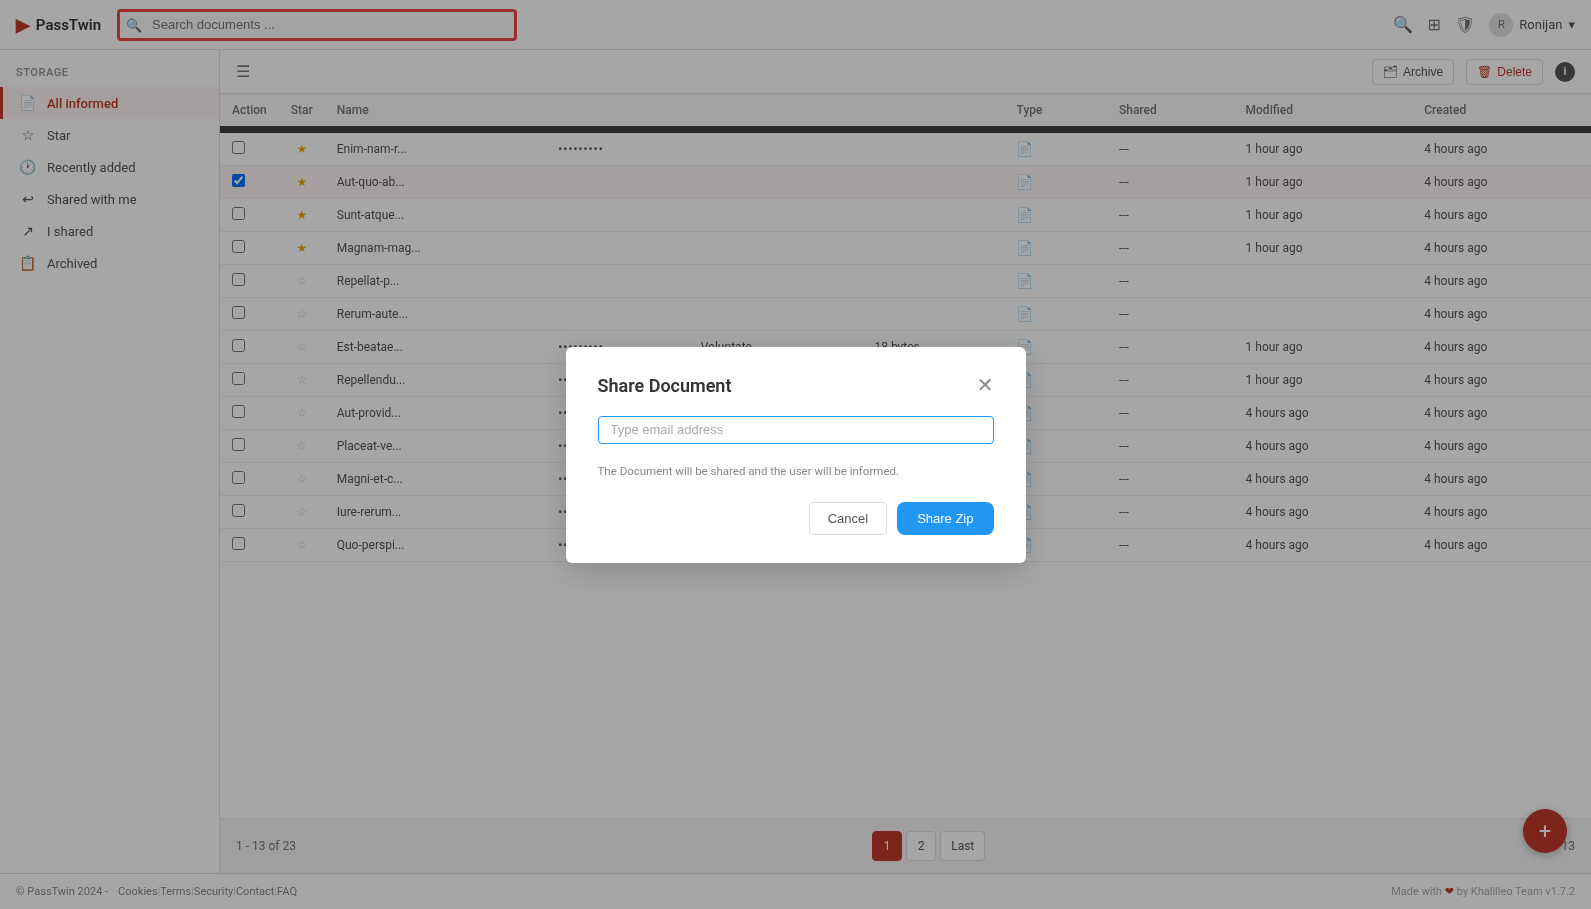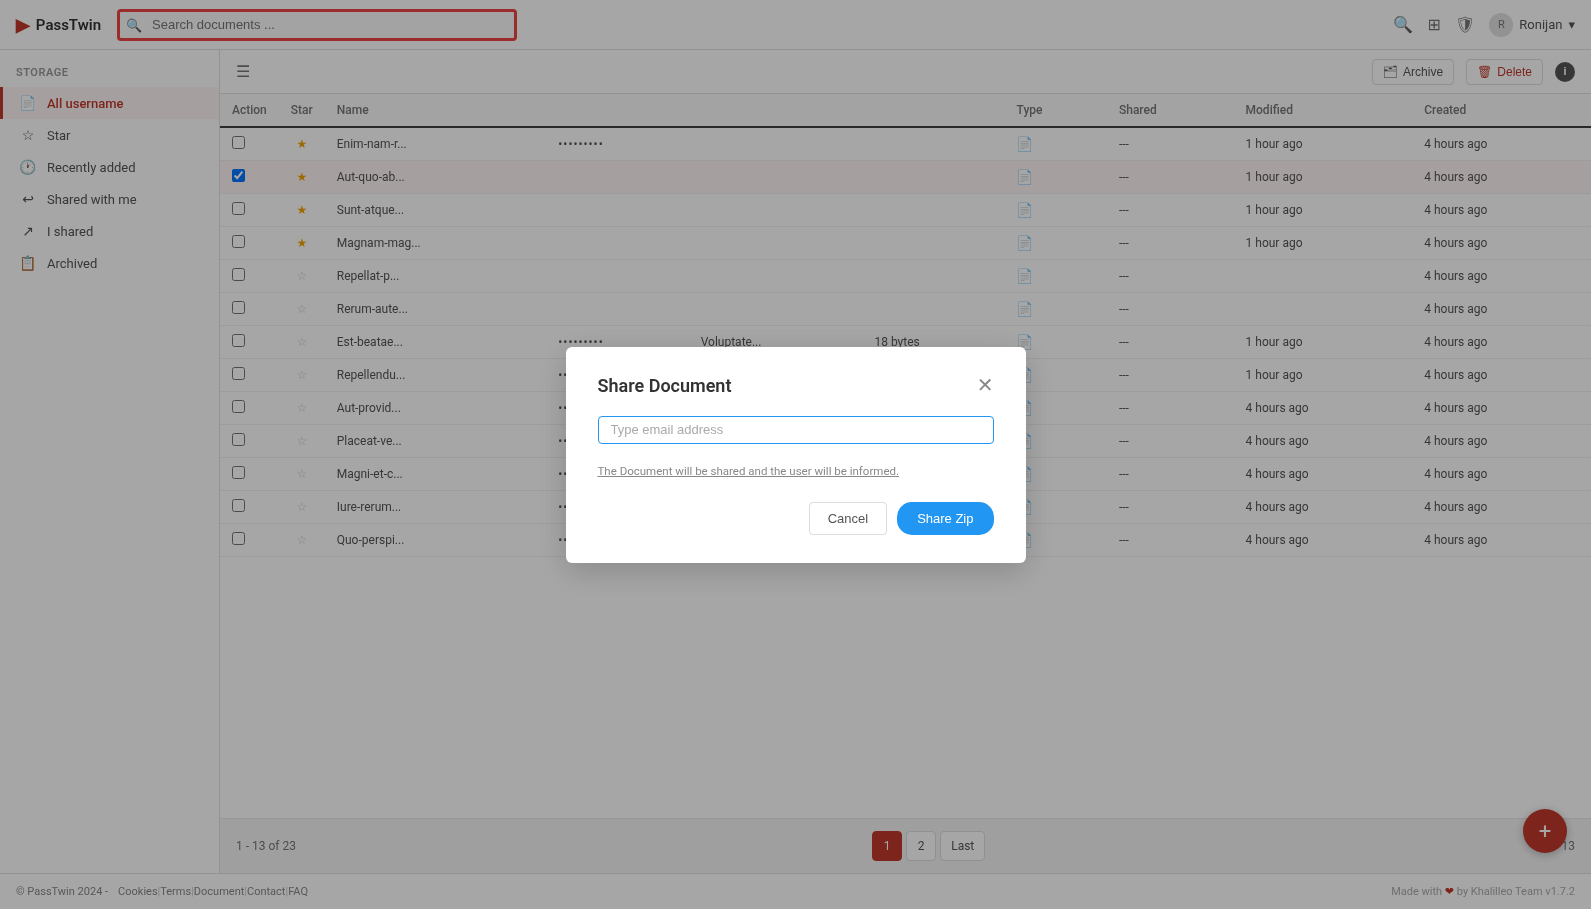--- a/index.html
+++ b/index.html
@@ -33,21 +33,21 @@
     .sidebar-item .sico { font-size: 14px; width: 18px; text-align: center; }
 
     
     .toolbar-btn { display: flex; align-items: center; gap: 5px; padding: 5px 10px; border: 1px solid #ddd; border-radius: 4px; background: #fff; cursor: pointer; font-size: 12px; color: #555; }
     .toolbar-btn.danger { color: #c0392b; }
     .toolbar-spacer { flex: 1; }
     .toolbar-menu-icon { color: #777; font-size: 16px; cursor: pointer; margin-right: 8px; }
 
     
     table { width: 100%; border-collapse: collapse; font-size: 12px; }
-    thead th { padding: 9px 12px; text-align: left; color: #777; font-weight: 500; border-bottom: 2px solid #404040; white-space: nowrap; background: #fafafa; }
+    thead th { padding: 9px 12px; text-align: left; color: #777; font-weight: 500; border-bottom: 7px solid #404040; white-space: nowrap; background: #fafafa; }
     tbody tr { border-bottom: 1px solid #f0f0f0; }
     tbody tr.selected-row { background: #fff5f5; }
     tbody td { padding: 8px 12px; color: #555; vertical-align: middle; }
     .checkbox-cell { width: 36px; }
     .star-cell { width: 36px; text-align: center; }
     .star-filled { color: #f0a500; }
     .star-empty { color: #ccc; }
     .dots { color: #555; letter-spacing: 1px; }
     .type-icon { color: #888; font-size: 14px; }
 
@@ -67,24 +67,24 @@
     
     .modal { background: #fff; border-radius: 6px; width: 460px; padding: 28px 32px 28px; box-shadow: 0 8px 32px rgba(0,0,0,0.18); position: relative; }
     .modal-header { display: flex; align-items: center; justify-content: space-between; margin-bottom: 20px; }
     .modal-title { font-size: 18px; font-weight: 600; color: #333; text-align: center; }
     .modal-close { background: none; border: none; cursor: pointer; font-size: 20px; color: #888; line-height: 1; }
     .modal-info-box { background: #eaf3fd; border-left: 3px solid #2196F3; padding: 12px 14px; border-radius: 3px; margin-bottom: 20px; font-size: 13px; color: #1a73c8; line-height: 1.6; }
     .modal-label { font-size: 13px; color: #444; margin-bottom: 6px; }
     .modal-label .required { color: #e53935; margin-left: 3px; }
     .modal-input { width: 100%; height: 28px; border: 1.5px solid #2196F3; border-radius: 4px; padding: 12px 12px; font-size: 13px; color: #333; outline: none; }
     .modal-input::placeholder { color: #aaa; }
-    .modal-hint { font-size: 11.5px; color: #888; margin-top: 20px; text-decoration: underline; }
+    .modal-hint { font-size: 11.5px; color: #888; margin-top: 20px; }
     .modal-actions { display: flex; justify-content: flex-end; gap: 10px; margin-top: 24px; }
     .btn-cancel { padding: 8px 18px; border: 1px solid #ddd; background: #fff; border-radius: 4px; cursor: pointer; font-size: 13px; color: #555; }
-    .btn-share { padding: 8px 20px; background: #2196F3; color: #fff; border: none; border-radius: 15px; cursor: pointer; font-size: 13px; font-weight: 500; }
+    .btn-share { padding: 8px 20px; background: #2196F3; color: #fff; border: none; border-radius: 8px; cursor: pointer; font-size: 13px; font-weight: 500; }
 
     
     .footer-links { display: flex; gap: 10px; align-items: center; }
     .footer-links a, .footer-links span { color: #888; text-decoration: none; font-size: 11px; }
     .footer-links .sep { color: #ccc; }
     .footer-right { font-size: 11px; color: #aaa; }
     .footer-heart { color: #c0392b; }
 
     
     .info-circle { width: 20px; height: 20px; background: #555; border-radius: 50%; display: flex; align-items: center; justify-content: center; color: #fff; font-size: 11px; font-weight: bold; }
@@ -115,21 +115,21 @@
     </div>
   </div>
 
   <div class="main-area">
 
     <div class="sidebar">
       <div class="sidebar-section-title">STORAGE</div>
       <div id="sidebar-items-container">
           <div class="sidebar-item active">
             <span class="sico">📄</span>
-            <span>All username</span>
+            <span>All informed</span>
           </div>
           <div class="sidebar-item">
             <span class="sico">☆</span>
             <span>Star</span>
           </div>
           <div class="sidebar-item">
             <span class="sico">🕐</span>
             <span>Recently added</span>
           </div>
           <div class="sidebar-item">
@@ -401,21 +401,21 @@
           </div>
         <span>13</span>
       </div>
 
     </div>
   </div>
 
   <div class="footer">
     <div class="footer-links">
       <span>© PassTwin 2024 -</span>
-      <span id="footer-links-container"><a href="#">Cookies</a><span class="sep">|</span><a href="#">Terms</a><span class="sep">|</span><a href="#">Document</a><span class="sep">|</span><a href="#">Contact</a><span class="sep">|</span><a href="#">FAQ</a></span>
+      <span id="footer-links-container"><a href="#">Cookies</a><span class="sep">|</span><a href="#">Terms</a><span class="sep">|</span><a href="#">Security</a><span class="sep">|</span><a href="#">Contact</a><span class="sep">|</span><a href="#">FAQ</a></span>
     </div>
     <div class="footer-right">
       <span>Made with</span>
       <span class="footer-heart">❤</span>
       <span>by Khalilleo Team</span>
       <span>v1.7.2</span>
     </div>
   </div>
 
 </div>

